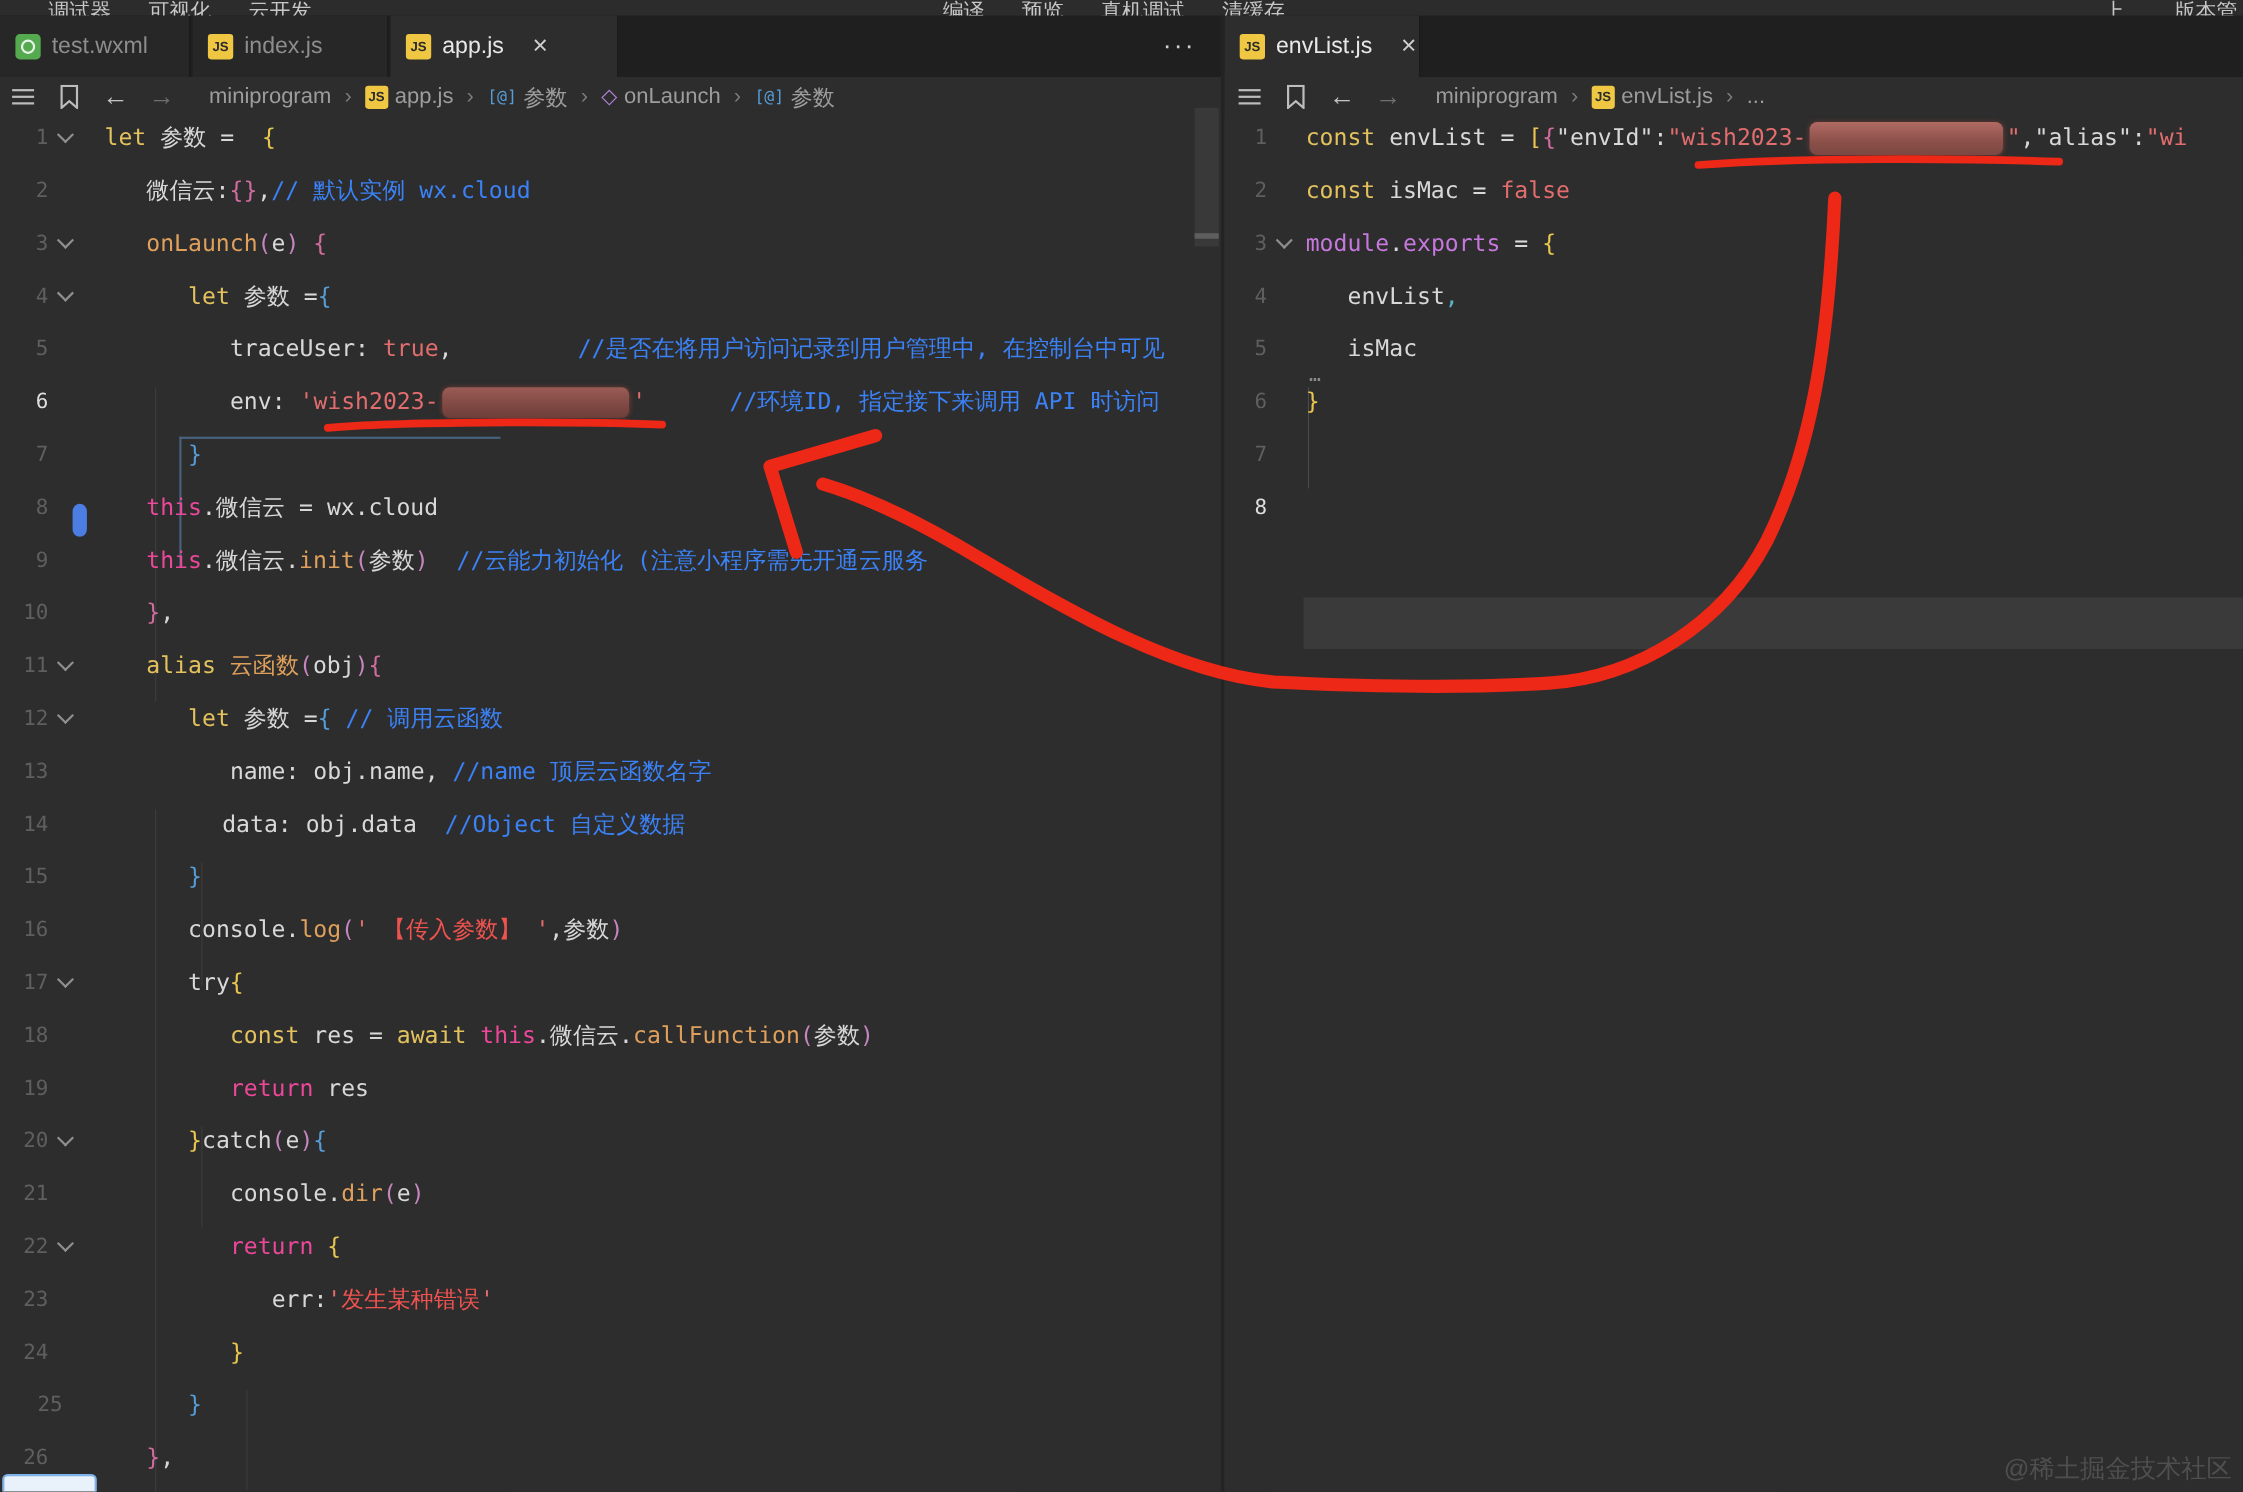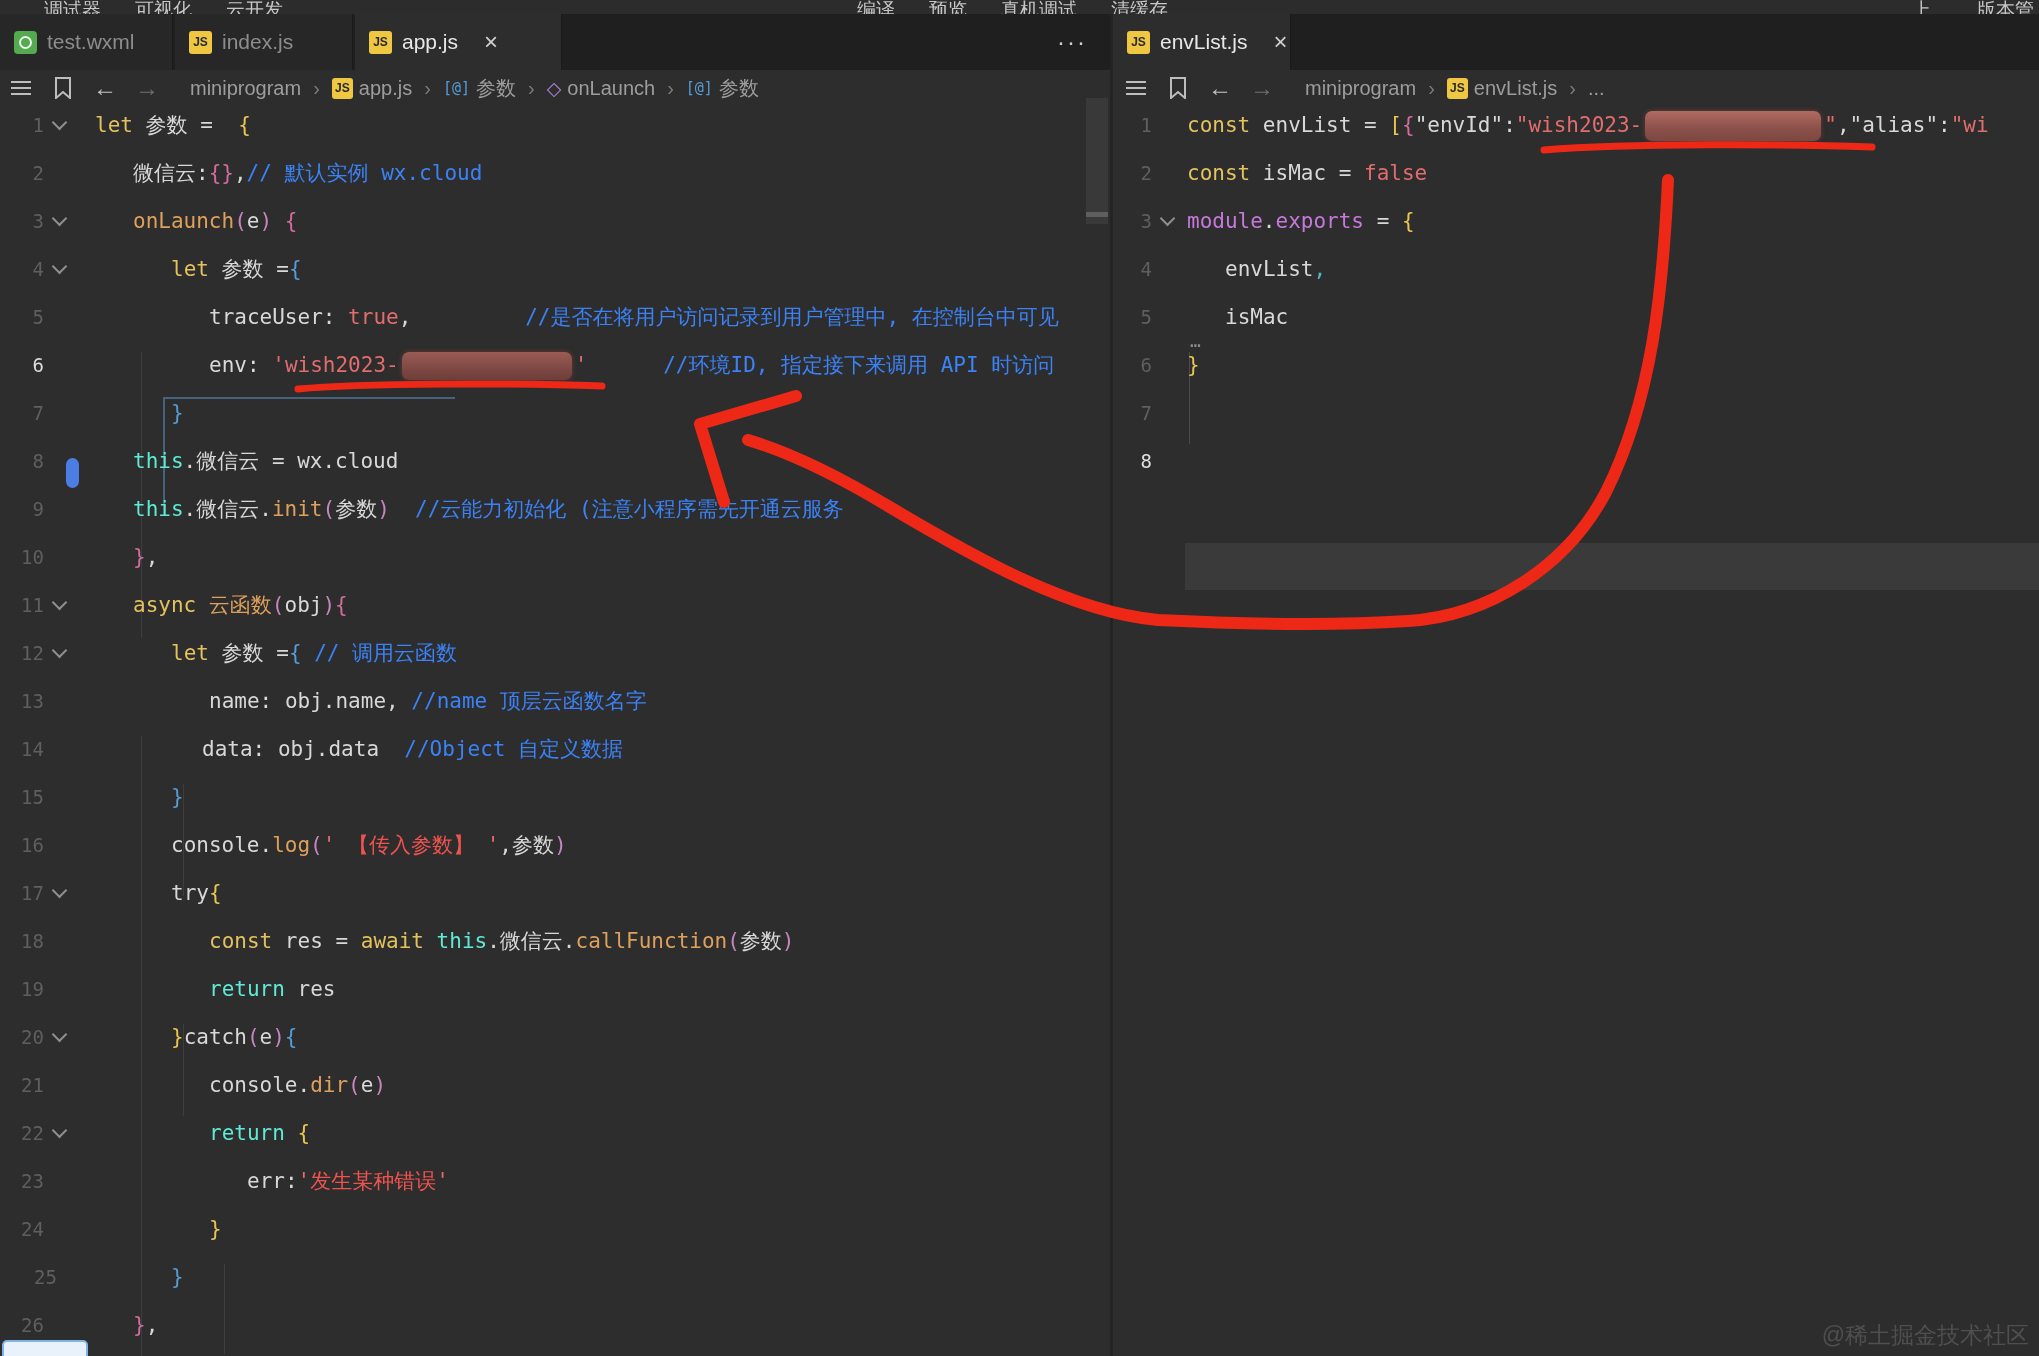--- a/index.html
+++ b/index.html
@@ -41,21 +41,21 @@
   .symico{color:#569cd6;font-size:15px;margin-right:6px;font-family:"DejaVu Sans Mono",monospace;}
   .cubeico{color:#b07fd6;font-size:19px;margin-right:6px;}
   
   .editor{position:absolute;left:0;top:106px;width:2039px;height:1250px;background:#2d2d2d;}
   .code-line{position:absolute;height:48px;line-height:48px;white-space:pre;font-family:"DejaVu Sans Mono","Liberation Mono",monospace;font-size:21px;color:#d8d8d8;}
   .gutnum{position:absolute;height:48px;line-height:48px;text-align:right;font-family:"DejaVu Sans Mono","Liberation Mono",monospace;font-size:19px;color:#5f5f5f;}
   .gutnum.on{color:#dedede;}
   .chev{position:absolute;width:9px;height:9px;border-right:2px solid #8f8f8f;border-bottom:2px solid #8f8f8f;transform:rotate(45deg);}
   .tk-kw{color:#e3c25e}.tk-var{color:#d8d8d8}.tk-fn{color:#dfa05c}
   .tk-str{color:#e26d6e}.tk-strb{color:#ef5350}.tk-cmt{color:#3b82f6}
-  .tk-kw2{color:#5eead4}.tk-py{color:#c586c0}.tk-b1{color:#e8c64f}
+  .tk-kw2{color:#ec4899}.tk-py{color:#c586c0}.tk-b1{color:#e8c64f}
   .tk-b2{color:#d16d9e}.tk-b3{color:#569cd6}.tk-cy{color:#56b6c2}
   .tk-pp{color:#c678dd}.tk-sp{color:#d8d8d8}
   .redact{display:inline-block;vertical-align:middle;border-radius:7px;margin:0 3px;height:28px;
     background:linear-gradient(180deg,#9b5b55 0%,#7a4540 70%,#6d3f3a 100%);
     box-shadow:0 0 5px rgba(150,70,60,.55);}
   .redact.r{height:30px;background:linear-gradient(180deg,#b06a62 0%,#8a5049 60%,#7c4842 100%);}
   .hl-row{position:absolute;left:1185px;top:437px;width:854px;height:47px;background:#3a3a3a;}
   .cur-pill{position:absolute;left:66px;top:352px;width:13px;height:30px;border-radius:7px;background:#4b7de2;}
   .guide{position:absolute;background:#3d3d3d;width:1px;}
   .guide.blue{background:#47627c;}
@@ -220,21 +220,21 @@
       <div class="gutnum" style="left: 0px; top: 283px; width: 44px;">7</div>
       <div class="code-line" style="left: 171px; top: 283px;"><span class="tk-b3">}</span></div>
       <div class="gutnum" style="left: 0px; top: 331px; width: 44px;">8</div>
       <div class="code-line" style="left: 133px; top: 331px;"><span class="tk-kw2">this</span><span class="tk-var">.</span><span class="tk-var">微信云</span><span class="tk-var"> = </span><span class="tk-var">wx.cloud</span></div>
       <div class="gutnum" style="left: 0px; top: 379px; width: 44px;">9</div>
       <div class="code-line" style="left: 133px; top: 379px;"><span class="tk-kw2">this</span><span class="tk-var">.</span><span class="tk-var">微信云</span><span class="tk-var">.</span><span class="tk-fn">init</span><span class="tk-py">(</span><span class="tk-var">参数</span><span class="tk-py">)</span><span class="tk-sp">  </span><span class="tk-cmt">//云能力初始化 (注意小程序需先开通云服务</span></div>
       <div class="gutnum" style="left: 0px; top: 427px; width: 44px;">10</div>
       <div class="code-line" style="left: 133px; top: 427px;"><span class="tk-b2">}</span><span class="tk-var">,</span></div>
       <div class="gutnum" style="left: 0px; top: 475px; width: 44px;">11</div>
       <div class="chev" style="left: 54px; top: 491px;"></div>
-      <div class="code-line" style="left: 133px; top: 475px;"><span class="tk-kw">async </span><span class="tk-fn">云函数</span><span class="tk-py">(</span><span class="tk-var">obj</span><span class="tk-py">)</span><span class="tk-b2">{</span></div>
+      <div class="code-line" style="left: 133px; top: 475px;"><span class="tk-kw">alias </span><span class="tk-fn">云函数</span><span class="tk-py">(</span><span class="tk-var">obj</span><span class="tk-py">)</span><span class="tk-b2">{</span></div>
       <div class="gutnum" style="left: 0px; top: 523px; width: 44px;">12</div>
       <div class="chev" style="left: 54px; top: 539px;"></div>
       <div class="code-line" style="left: 171px; top: 523px;"><span class="tk-kw">let </span><span class="tk-var">参数</span><span class="tk-var"> =</span><span class="tk-b3">{</span><span class="tk-sp"> </span><span class="tk-cmt">// 调用云函数</span></div>
       <div class="gutnum" style="left: 0px; top: 571px; width: 44px;">13</div>
       <div class="code-line" style="left: 209px; top: 571px;"><span class="tk-var">name</span><span class="tk-var">: </span><span class="tk-var">obj.name</span><span class="tk-var">,</span><span class="tk-sp"> </span><span class="tk-cmt">//name 顶层云函数名字</span></div>
       <div class="gutnum" style="left: 0px; top: 619px; width: 44px;">14</div>
       <div class="code-line" style="left: 202px; top: 619px; text-align: center;"><span class="tk-var">data</span><span class="tk-var">: </span><span class="tk-var">obj.data</span><span class="tk-sp">  </span><span class="tk-cmt">//Object 自定义数据</span></div>
       <div class="gutnum" style="left: 0px; top: 667px; width: 44px;">15</div>
       <div class="code-line" style="left: 171px; top: 667px;"><span class="tk-b3">}</span></div>
       <div class="gutnum" style="left: 0px; top: 715px; width: 44px;">16</div>

